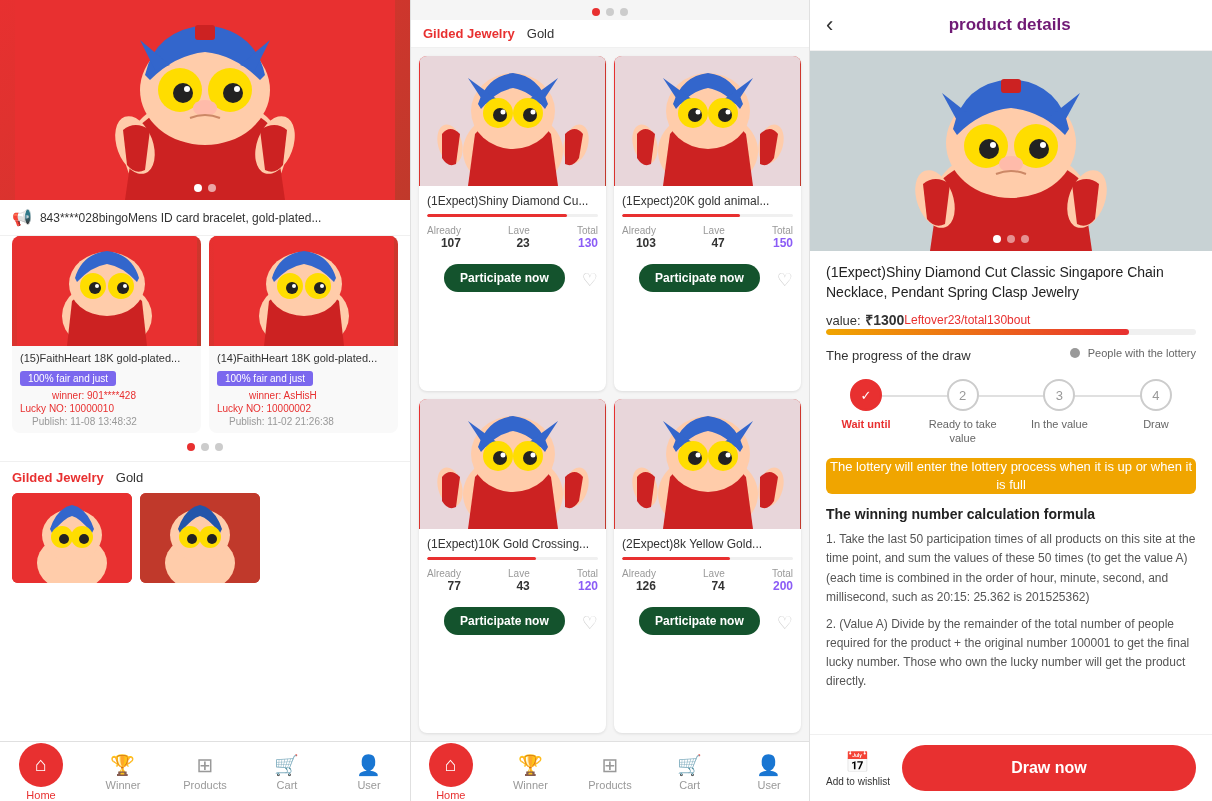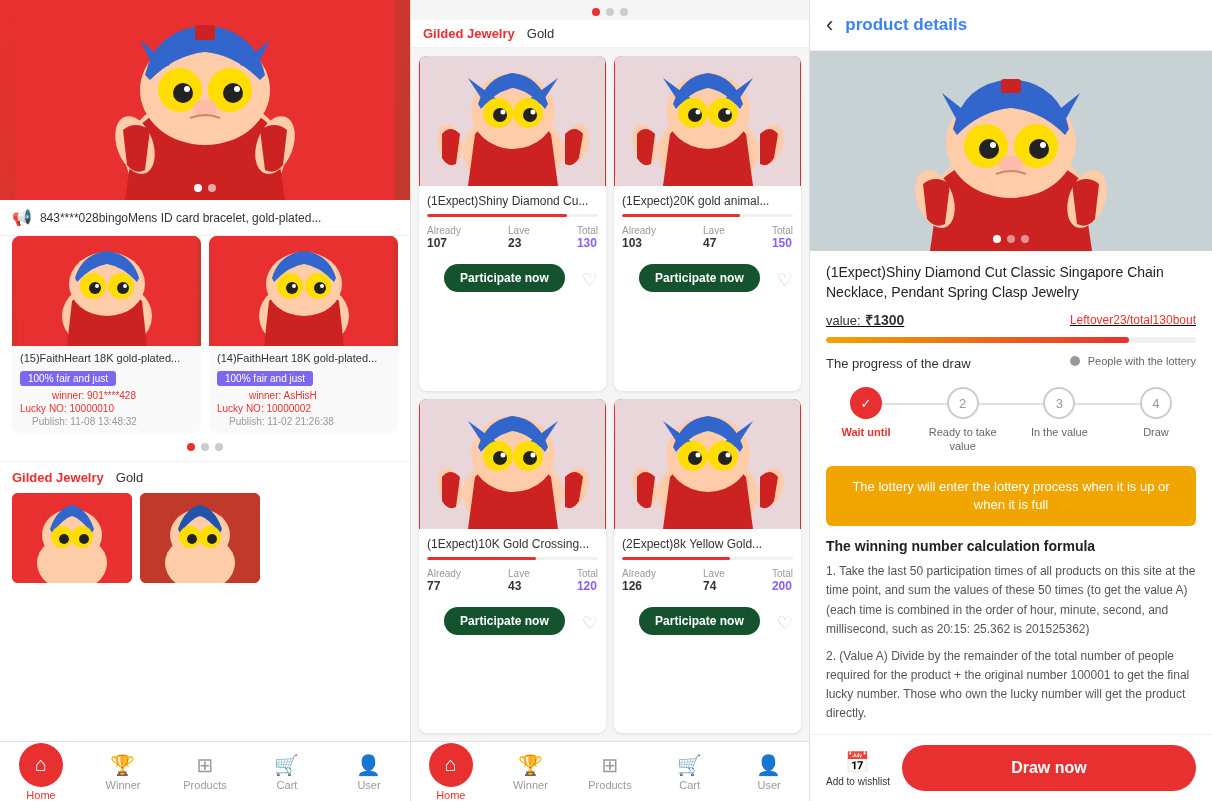--- a/index.html
+++ b/index.html
@@ -241,21 +241,21 @@
       overflow: hidden;
       position: relative;
     }
     .product-body { padding: 8px; }
     .product-name { font-size: 12px; color: #333; margin-bottom: 6px; white-space: nowrap; overflow: hidden; text-overflow: ellipsis; }
     .product-stats {
       display: flex;
       justify-content: space-between;
       margin-bottom: 6px;
     }
-    .stat-col { text-align: left; }
+    .stat-col { text-align: right; }
     .stat-label { font-size: 10px; color: #999; }
     .stat-value { font-size: 12px; color: #333; font-weight: bold; }
     .stat-value.red { color: #8b5cf6; }
     .progress-bar-wrap {
       height: 3px;
       background: #f0f0f0;
       border-radius: 2px;
       margin-bottom: 8px;
       overflow: hidden;
     }
@@ -297,21 +297,21 @@
 
     
     .right-header {
       display: flex;
       align-items: center;
       padding: 12px 16px;
       border-bottom: 1px solid #f0f0f0;
       flex-shrink: 0;
     }
     .back-btn { font-size: 22px; color: #333; cursor: pointer; margin-right: 12px; }
-    .right-title { font-size: 17px; font-weight: bold; color: #3b82f6; flex: 1; text-align: left; margin-right: 22px; }
+    .right-title { font-size: 17px; font-weight: bold; color: #701a75; flex: 1; text-align: center; margin-right: 22px; }
 
     .right-product-img {
       width: 100%;
       height: 200px;
       background: linear-gradient(135deg, #e83030 0%, #c0392b 100%);
       display: flex;
       align-items: center;
       justify-content: center;
       overflow: hidden;
       position: relative;
@@ -330,23 +330,21 @@
 
     .right-content {
       flex: 1;
       overflow-y: auto;
       padding: 12px 16px;
     }
     .right-product-name { font-size: 14px; color: #222; font-weight: 500; margin-bottom: 8px; line-height: 1.4; }
     .value-row {
       display: flex;
       align-items: center;
-      justify-content: space-between;
-      margin-bottom: 8px;
-      text-decoration: underline;
+      margin-bottom: 0;
     }
     .value-label { font-size: 13px; color: #333; }
     .value-price { font-size: 14px; color: #333; font-weight: bold; }
     .leftover-text { font-size: 12px; color: #e83030; }
 
     .right-progress-wrap {
       height: 6px;
       background: #f0f0f0;
       border-radius: 3px;
       margin-bottom: 12px;
@@ -414,21 +412,20 @@
       border-color: #e83030;
       color: #fff;
     }
     .step-label { font-size: 11px; color: #666; text-align: center; line-height: 1.3; }
     .step-label.active { color: #e83030; font-weight: bold; }
 
     .lottery-process-msg {
       background: #f0a500;
       color: #fff;
       text-align: center;
-      padding: 12px;
       border-radius: 6px;
       font-size: 13px;
       margin-bottom: 12px;
       line-height: 1.4;
     }
 
     .formula-section { margin-bottom: 12px; }
     .formula-title { font-size: 14px; font-weight: bold; color: #222; margin-bottom: 8px; }
     .formula-text { font-size: 12px; color: #555; line-height: 1.6; margin-bottom: 8px; }
 

